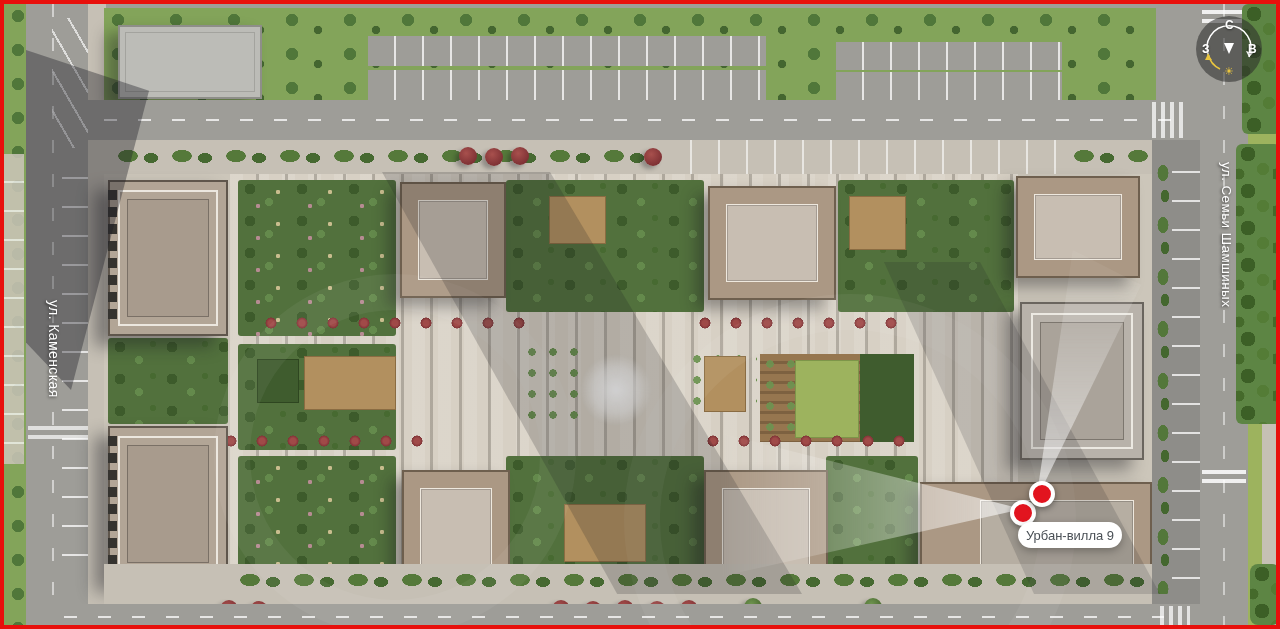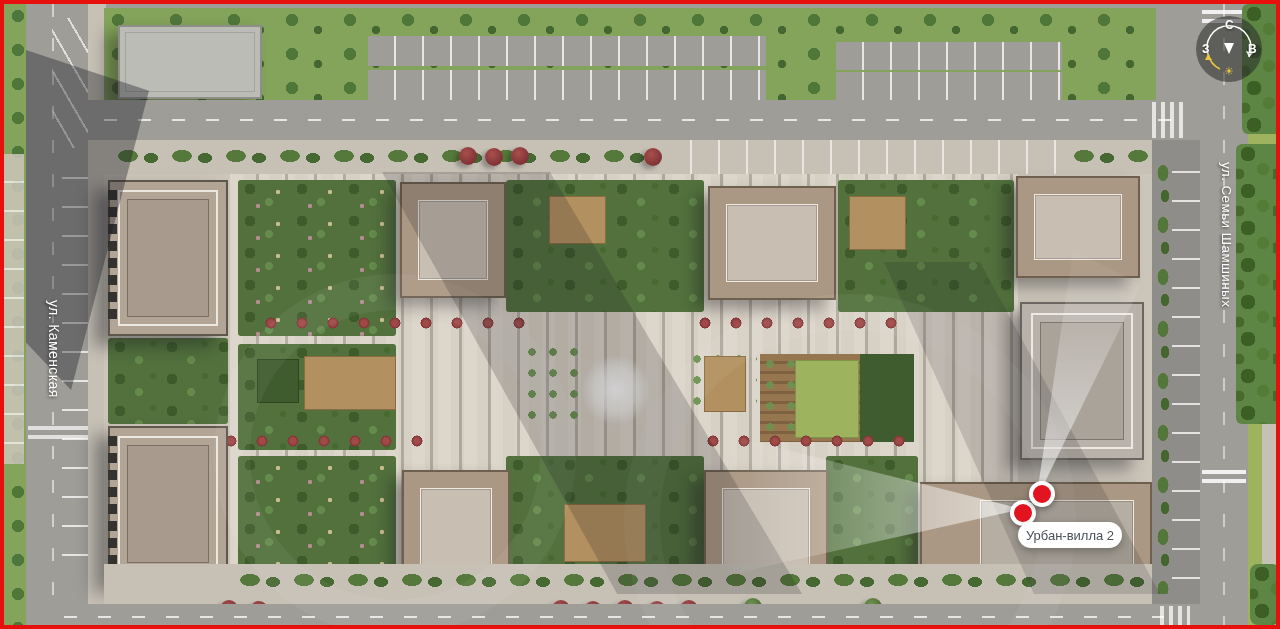--- a/index.html
+++ b/index.html
@@ -246,21 +246,21 @@
   <div class="a beam" style="left:660px;top:415px;width:358px;height:170px;
               background:linear-gradient(to left,rgba(255,255,255,.62),rgba(255,255,255,0) 85%);
               clip-path:polygon(100% 53%,0 0,0 100%);"></div>
   <div class="a beam" style="left:1020px;top:246px;width:122px;height:250px;
               background:linear-gradient(to top,rgba(255,255,255,.62),rgba(255,255,255,.05) 90%);
               clip-path:polygon(10% 100%,40% 0,96% 14%);"></div>
 
   <div class="a marker" style="left:1006px;top:496px;"></div>
   <div class="a marker" style="left:1025px;top:477px;"></div>
   <div class="a pill" style="left:1014px;top:518px;width:104px;height:26px;">
-      <span>Урбан-вилла 2</span>
+      <span>Урбан-вилла 9</span>
     </div>
 
   <div class="a compass" style="left:1192px;top:12px;">
     <svg width="66" height="66" viewBox="0 0 66 66" style="position:absolute;left:0;top:0;">
       <path d="M13 41 A22 22 0 1 1 53 41" fill="none" stroke="#ffffff" stroke-width="1.5"></path>
       <polygon points="53,41 50,35 57,37" fill="#ffffff"></polygon>
       <path d="M24 53 A22 22 0 0 1 12 38" fill="none" stroke="#e9c53e" stroke-width="1.5"></path>
       <polygon points="12,38 9,44 16,44" fill="#e9c53e"></polygon>
     </svg>
     <div class="cLetter" style="left:29px;top:2px;">С</div>

